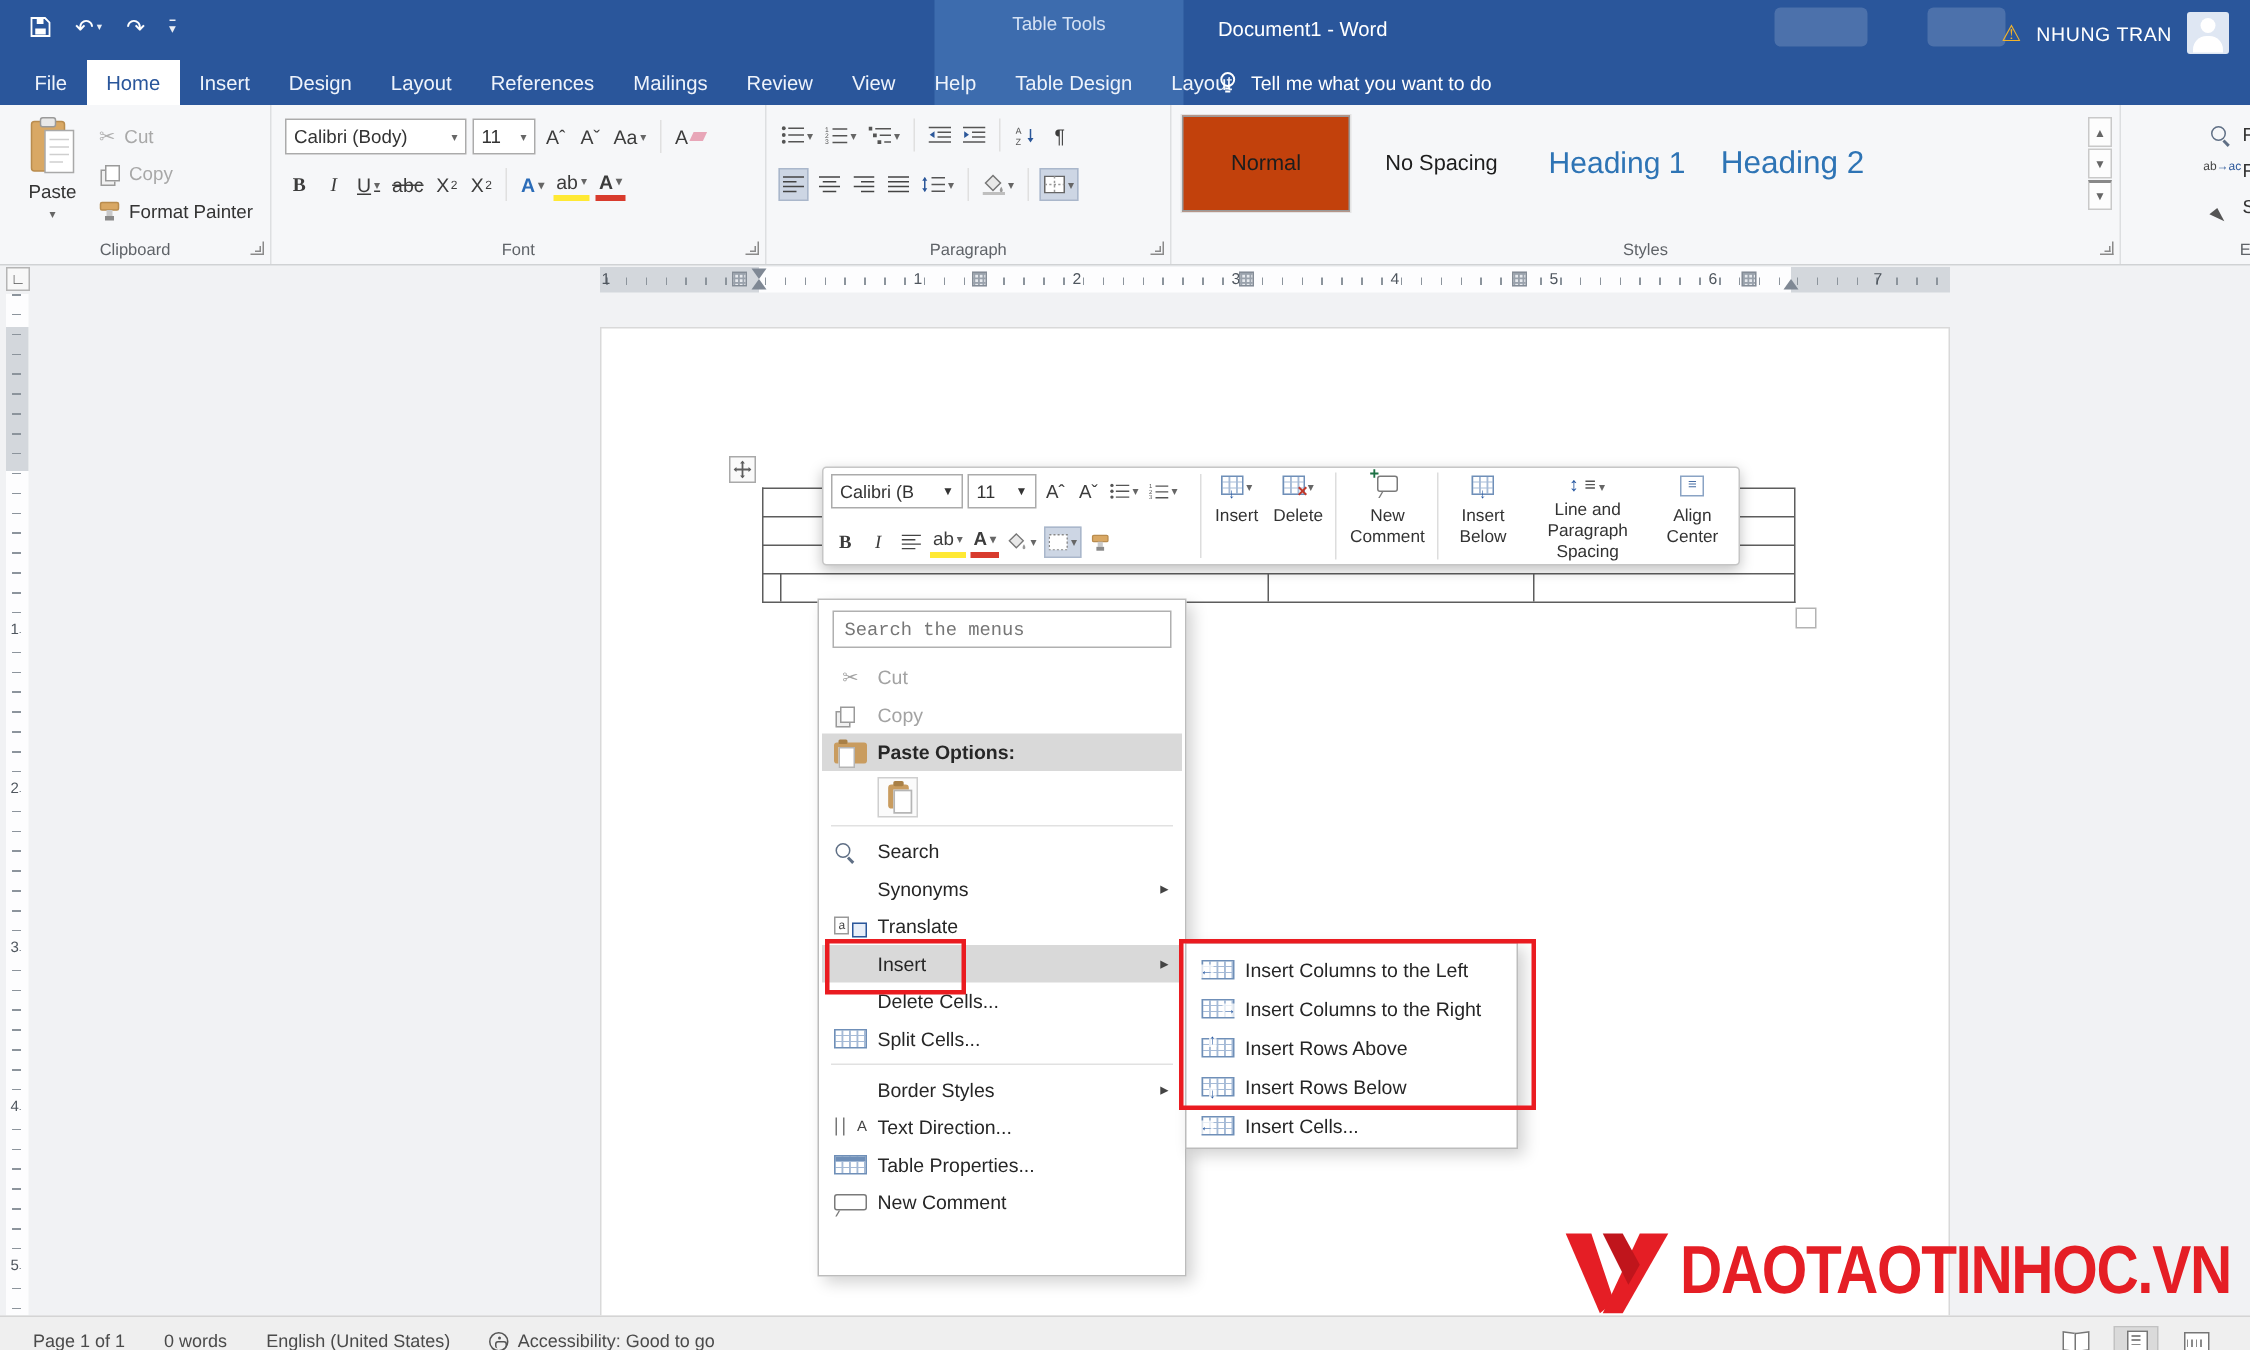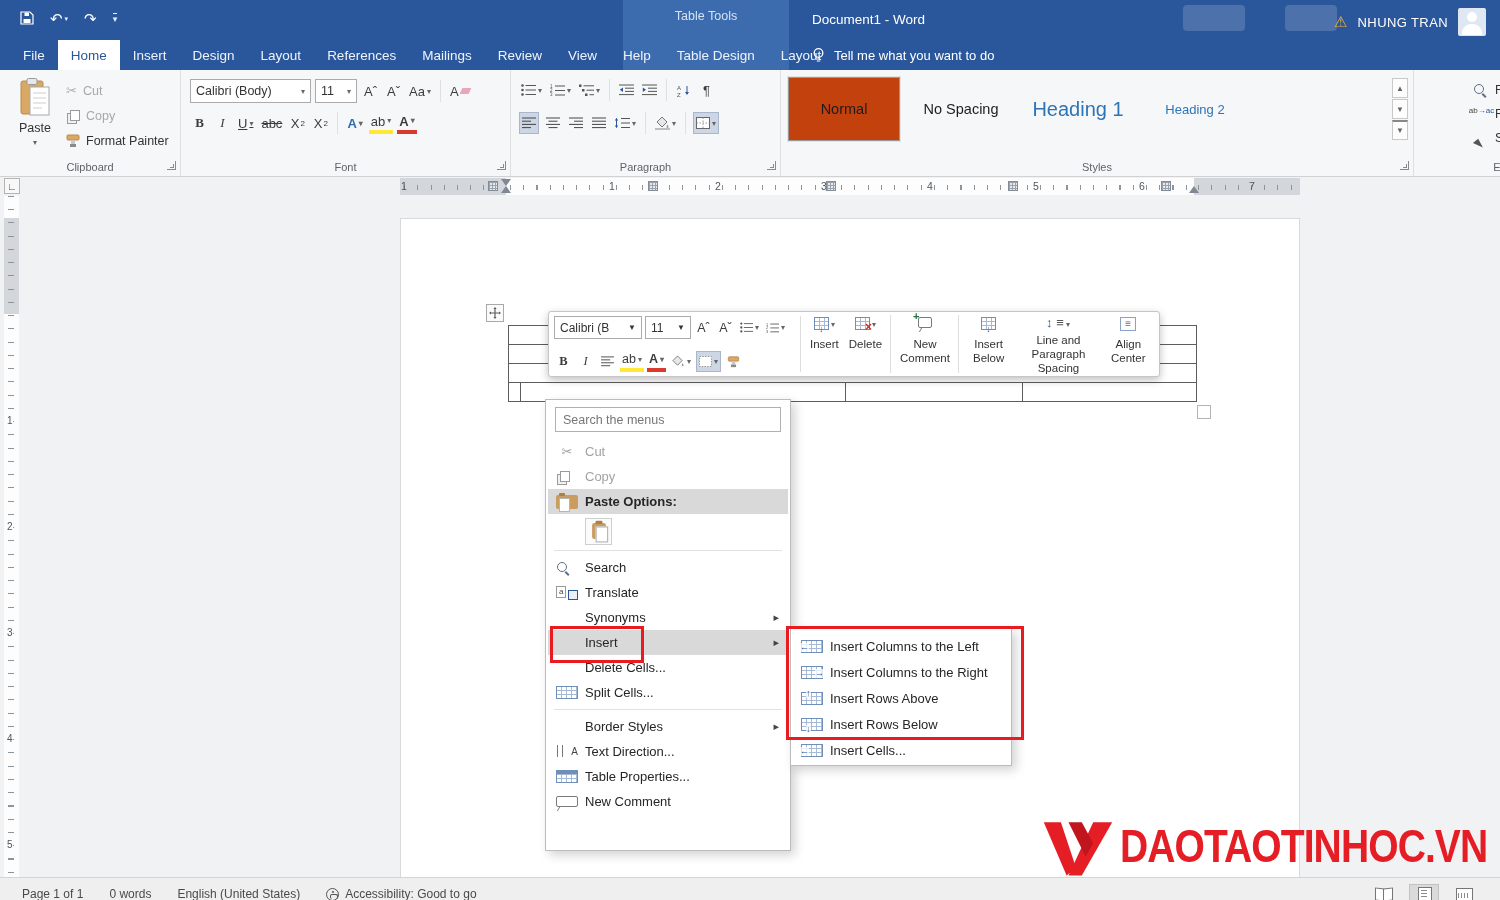--- a/index.html
+++ b/index.html
@@ -54,21 +54,21 @@
   .fc-a{border-bottom:4px solid #d83b2d;line-height:1;font-weight:bold}
   .fx-a{color:#2b6cb8;font-weight:bold}
   .erase-a::after{content:"";width:9px;height:6px;background:#e8a6b8;display:inline-block;transform:skewX(-25deg);margin-left:1px}
   .svgi{display:block}
   
   .sgal{position:absolute;left:7px;top:7px;display:flex;gap:5px}
   .sitem{width:112px;height:64px;display:flex;align-items:center;justify-content:center;background:transparent;border:1px solid transparent}
   .sitem.selected{background:#c2410c;border:1px solid #999;box-shadow:0 0 0 1px #e3e3e3}
   .st-normal{font-size:14.5px;color:#1d1d1d}
   .st-h1{font-size:20px;color:#2e74b5}
-  .st-h2{font-size:13px;color:#2e74b5}
+  .st-h2{font-size:21px;color:#2e74b5}
   .st-title{font-size:27px;color:#1a1a1a}
   .sarrows{position:absolute;right:5px;top:8px;display:flex;flex-direction:column;gap:1px}
   .sarrow{width:16px;height:20px;border:1px solid #c9c9c9;background:#fdfdfd;font-size:8px;color:#666;display:grid;place-items:center}
   .edit-col{position:absolute;left:6px;top:9px;display:flex;flex-direction:column;gap:3px}
   .edit-row{height:21px;display:flex;align-items:center;gap:5px;font-size:12.5px;color:#333}
   .edit-row.arrow::after{content:"▾";font-size:8px;color:#666}
   .edit-row .micon{width:17px;display:flex;justify-content:center}
 
   
   .tabsel{position:absolute;left:4px;top:178px;width:16px;height:16px;border:1px solid #b5b5b5;background:#f8f8f8;color:#555;font-size:10px;display:grid;place-items:center;z-index:8}
@@ -149,21 +149,21 @@
   .bigbtn{display:flex;flex-direction:column;align-items:center;padding:2px 5px;font-size:11.5px;color:#333;text-align:center;line-height:1.2;gap:4px;position:relative}
   .bigbtn.sep{border-left:1px solid #ddd;margin-left:3px;padding-left:9px}
   .bicon{height:17px;display:flex;align-items:flex-start;gap:2px}
   .bigbtn.arrow .bicon::after{content:"▾";font-size:8px;color:#666;margin-top:3px}
   .blabel{max-width:98px}
   .blabel.narrow{max-width:52px}
 
   
   .cmenu{position:absolute;left:545px;top:399px;width:246px;height:452px;background:#fff;border:1px solid #bcbcbc;box-shadow:4px 4px 10px rgba(0,0,0,.18);z-index:30;padding:4px 2px}
   .csearch{margin:3px 7px 7px;height:25px;border:1px solid #b0b0b0;display:flex;align-items:center;padding:0 7px;background:#fff}
-  .csearch input{border:0;outline:0;font-size:12.5px;width:100%;color:#333;font-family:Liberation Sans, sans-serif;background:transparent}
+  .csearch input{border:0;outline:0;font-size:12.5px;width:100%;color:#333;font-family:Liberation Mono, monospace;background:transparent}
   .csearch input::placeholder{color:#767676}
   .mitem{position:relative;height:25px;display:flex;align-items:center;padding:0 10px 0 8px;font-size:13px;color:#262626}
   .mitem .micon{width:22px;display:flex;justify-content:center;margin-right:7px;flex:none}
   .mitem.selected{background:#d9d9d9}
   .mitem.disabled{color:#a3a3a3}
   .mitem.bold{font-weight:bold}
   .mitem.arrow::after{content:"▸";position:absolute;right:9px;color:#444;font-size:11px}
   .mitem.sep{margin-top:9px}
   .mitem.sep::before{content:"";position:absolute;left:6px;right:6px;top:-5px;border-top:1px solid #e1e1e1}
   .mitem.redbox::before{content:"";position:absolute;left:2px;top:-4px;width:88px;height:31px;border:3px solid #ea1b20;z-index:5;pointer-events:none}
@@ -708,28 +708,28 @@
         <span data-icon="clipboard" style="transform:scale(1.15)"></span>
       </span>
     </div>
     <div>
 
         <div class="mitem sep">
           <span class="micon" data-icon="magnifier"></span>
           <span class="label">Search</span>
         </div>
 
+        <div class="mitem arrow">
+          <span class="micon"></span>
+          <span class="label">Synonyms</span>
+        </div>
+
         <div class="mitem">
           <span class="micon" data-icon="translate"></span>
           <span class="label">Translate</span>
-        </div>
-
-        <div class="mitem arrow">
-          <span class="micon"></span>
-          <span class="label">Synonyms</span>
         </div>
 
         <div class="mitem selected arrow redbox">
           <span class="micon"></span>
           <span class="label">Insert</span>
         </div>
 
         <div class="mitem">
           <span class="micon"></span>
           <span class="label">Delete Cells...</span>

